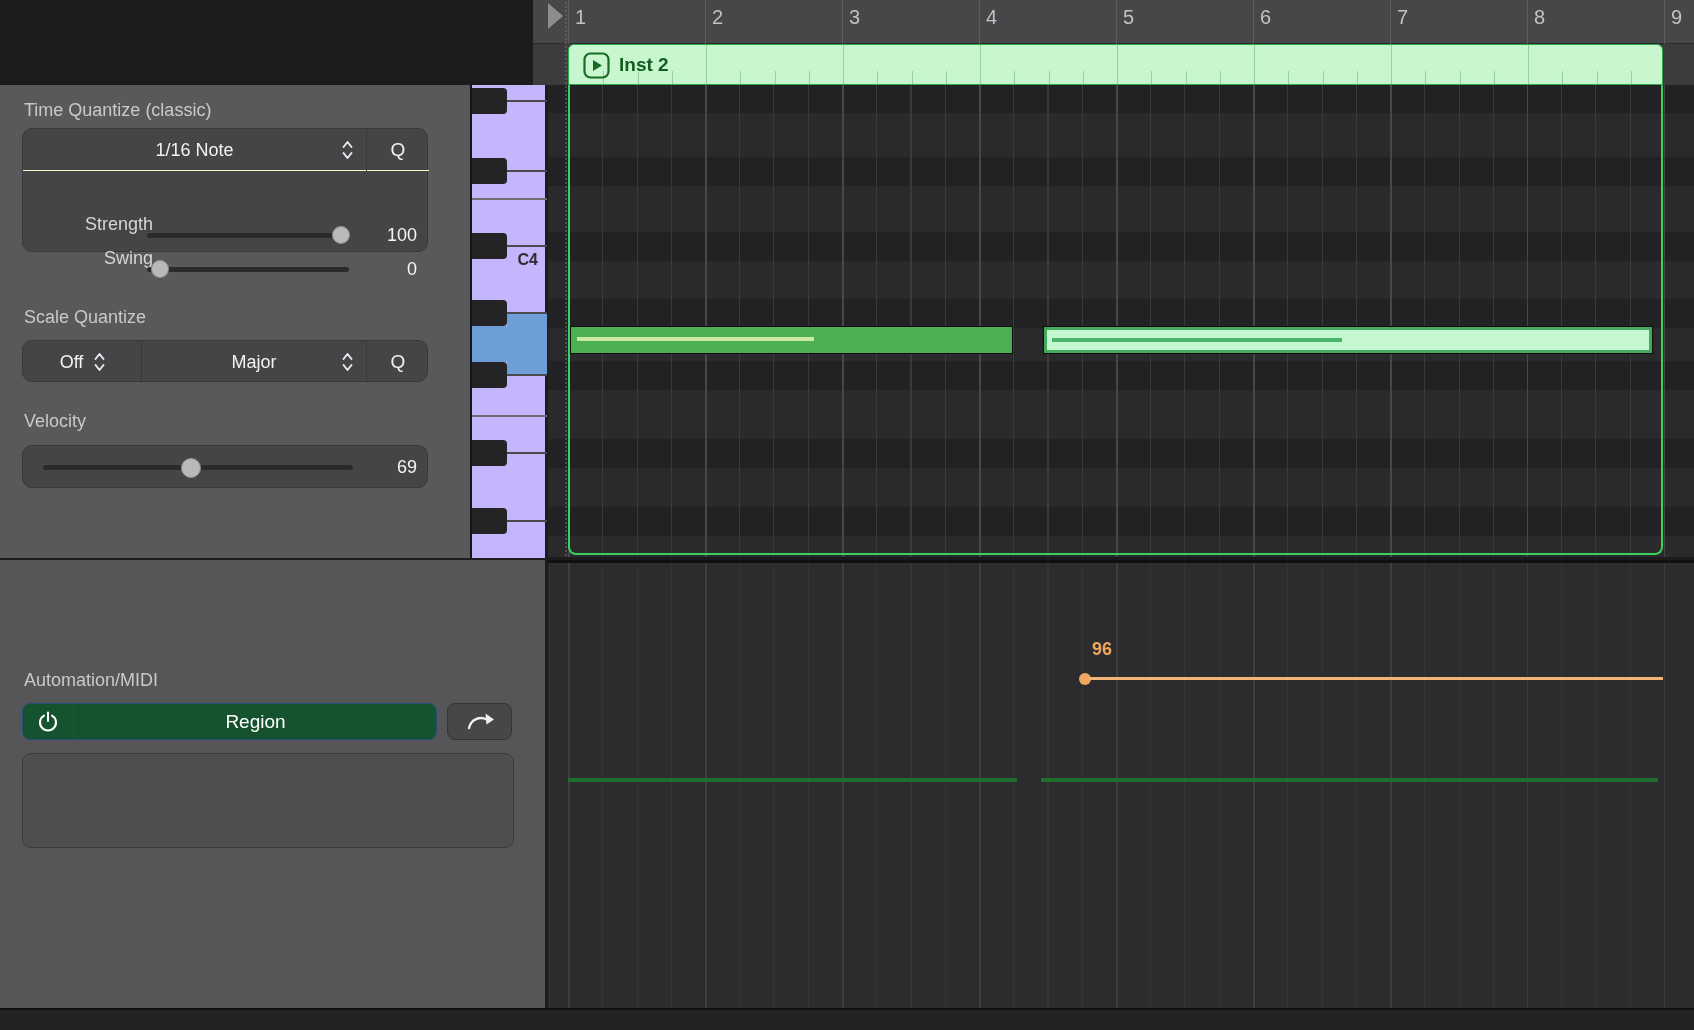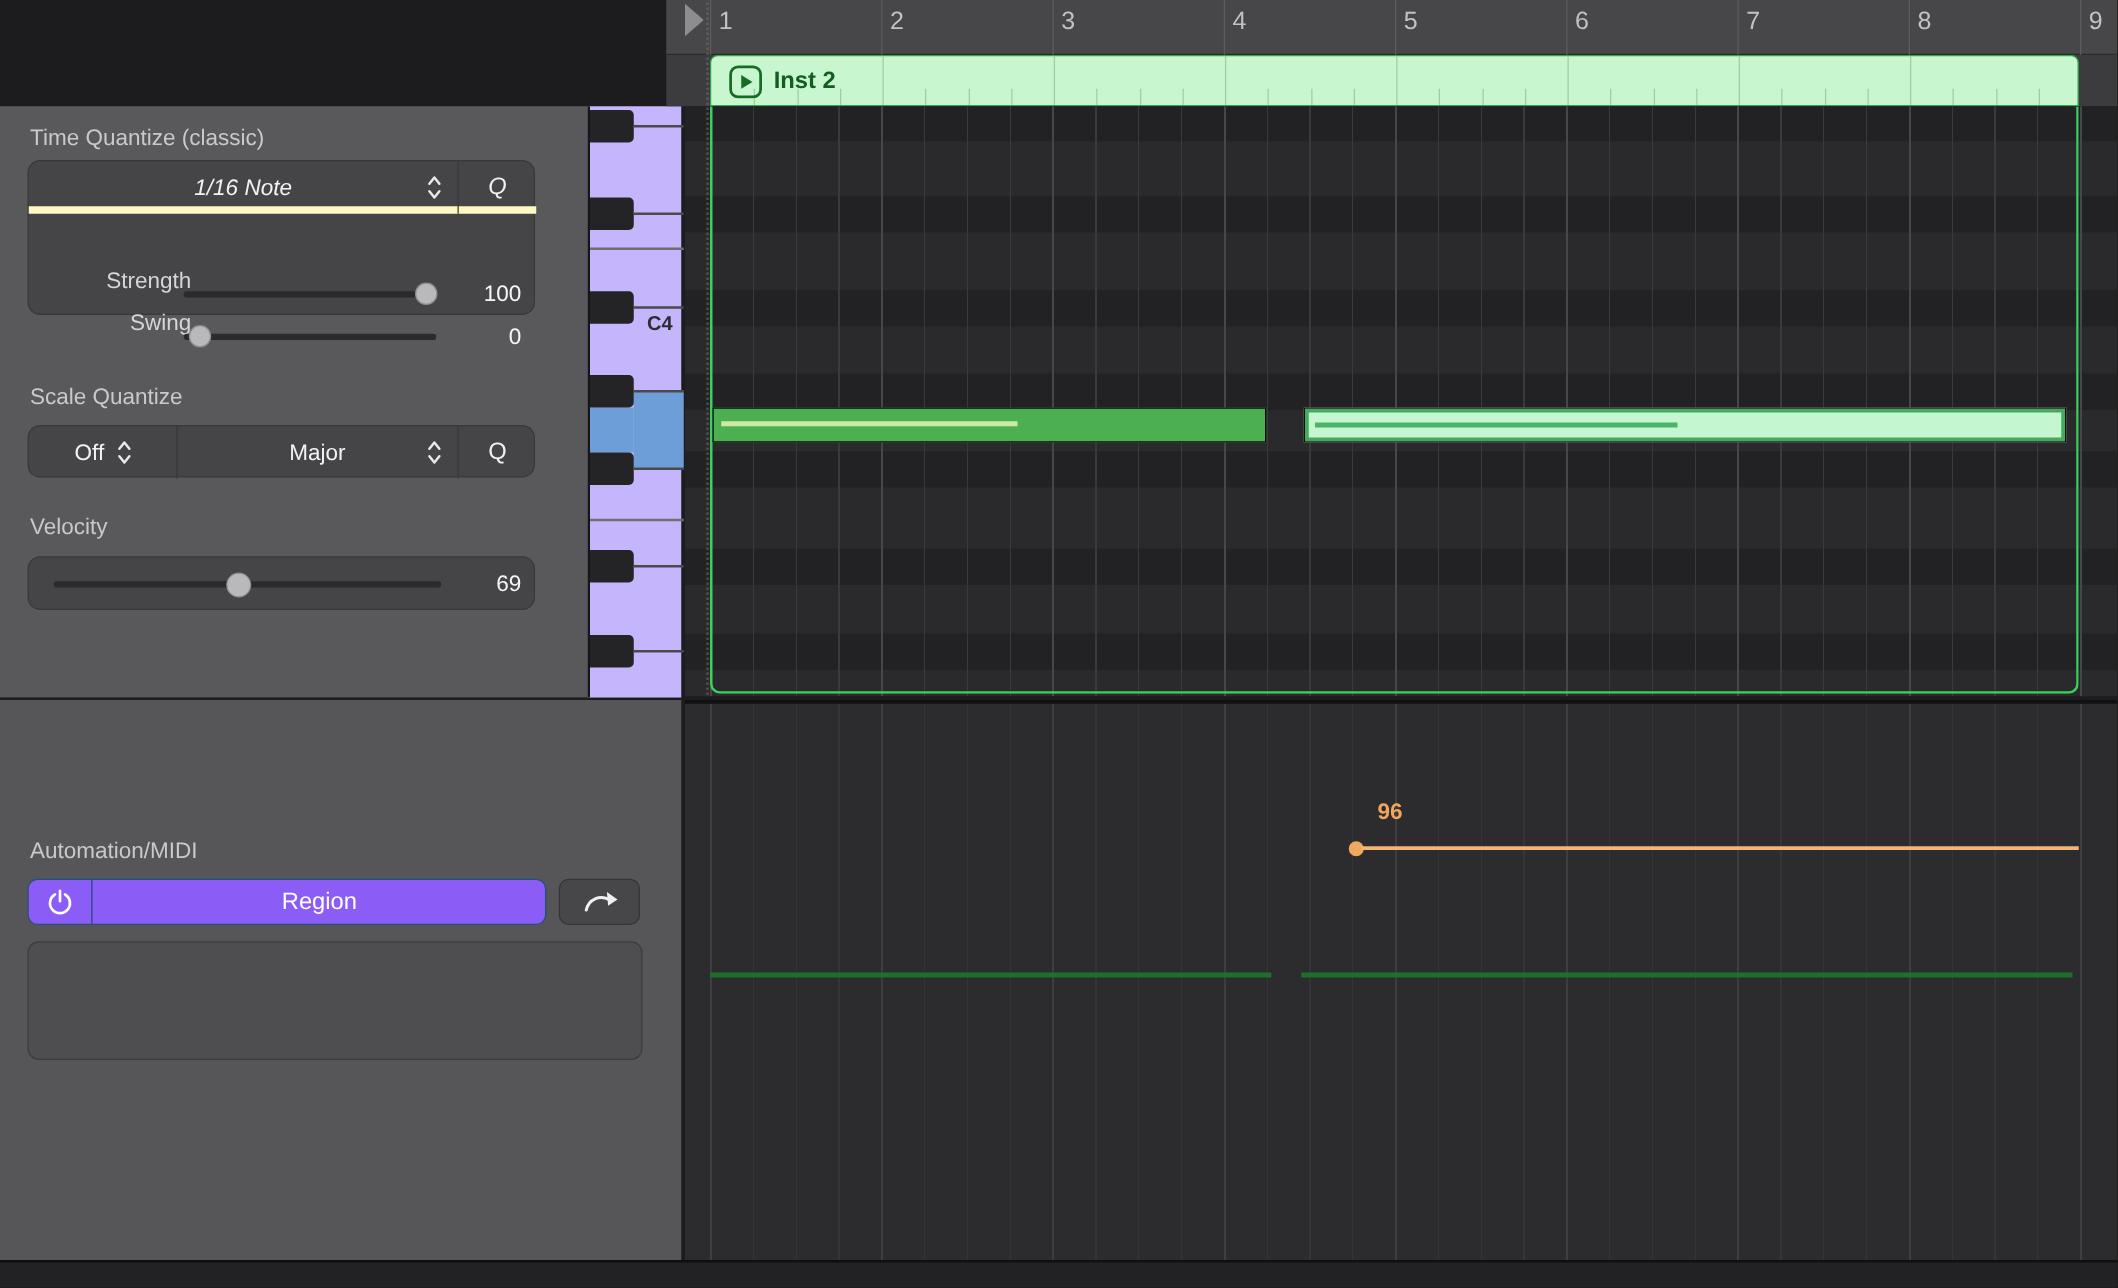--- a/index.html
+++ b/index.html
@@ -75,21 +75,21 @@
   #note2{left:495px;width:610px;background:#c4f7cf;border:1px solid #0c0c0d;
          box-shadow:inset 0 0 0 3px #44aa5e;}
   #note2 .vel{position:absolute;left:8px;top:11px;width:290px;height:3.5px;background:#49b469;}
 
   
   #auto{left:548px;top:560px;width:1146px;height:448px;background:#2c2c2e;
         border-top:3px solid #111112;overflow:hidden;}
   #auto-lines{background:
      repeating-linear-gradient(90deg,#3e3e41 0 1.5px,transparent 1.5px 137px),
      repeating-linear-gradient(90deg,#353538 0 1px,transparent 1px 34.25px);}
-  #auto-pt-label{left:544px;top:76px;color:#f2a55c;font-size:18px;font-weight:700;margin-left:10px;}
+  #auto-pt-label{left:544px;top:76px;color:#f2a55c;font-size:18px;font-weight:700;}
   #auto-dot{left:531px;top:110px;width:12px;height:12px;border-radius:50%;background:#f0a860;}
   #auto-line{left:541px;top:114px;width:574px;height:2.5px;background:#f3b577;}
   .note-ind{position:absolute;top:215px;height:3.5px;background:#1d6f2d;}
 
   #bottom-strip{left:0;top:1008px;width:1694px;height:22px;background:#222224;
                 border-top:2px solid #0f0f10;}
 
   .flexc{display:flex;align-items:center;justify-content:center;}
   svg{display:block;}
 </style>
@@ -98,21 +98,21 @@
 
 <div id="stage">
 
 
   <div id="panel-top" class="abs">
 
     <div class="abs section-title" style="left:24px;top:15px;">Time Quantize (classic)</div>
 
     <div class="abs box" style="left:22px;top:43px;width:406px;height:124px;">
 
-      <div class="abs" style="left:0;top:0;width:406px;height:42px;border-bottom:6px solid #fef9c3;font-style:italic;">
+      <div class="abs" style="left:0;top:0;width:406px;height:42px;border-bottom:1px solid #fef9c3;">
         <div class="abs flexc" style="left:0;top:0;width:343px;height:42px;cursor:pointer;">
           <span class="popup-value">1/16 Note</span>
           <span class="abs" style="right:12px;top:10px;">
             <svg width="13" height="22" viewBox="0 0 13 22">
                 <polyline points="2.5,8 6.5,3 10.5,8" fill="none" stroke="#e8e8ea" stroke-width="2" stroke-linecap="round" stroke-linejoin="round"></polyline>
                 <polyline points="2.5,14 6.5,19 10.5,14" fill="none" stroke="#e8e8ea" stroke-width="2" stroke-linecap="round" stroke-linejoin="round"></polyline>
               </svg>
           </span>
         </div>
         <div class="abs divider-v" style="left:343px;top:0;height:42px;"></div>
@@ -161,21 +161,21 @@
     <div class="abs box" style="left:22px;top:360px;width:406px;height:43px;">
       <div class="abs slider-track" style="left:20px;top:19px;width:310px;"></div>
       <div class="abs slider-handle" style="left:158px;top:12px;width:20px;height:20px;"></div>
       <div class="abs slider-value" style="left:334px;top:11px;width:60px;">69</div>
     </div>
   </div>
 
   <div id="panel-bottom" class="abs">
     <div class="abs section-title" style="left:24px;top:110px;">Automation/MIDI</div>
 
-    <div class="abs" style="left:22px;top:143px;width:415px;height:37px;background:#8b5cf6;border:1px solid #24507e;border-radius:8px;cursor:pointer;">
+    <div class="abs" style="left:22px;top:143px;width:415px;height:37px;background:#14532d;border:1px solid #24507e;border-radius:8px;cursor:pointer;">
       <div class="abs flexc" style="left:0;top:0;width:50px;height:35px;">
         <span>
           <svg width="24" height="24" viewBox="0 0 24 24">
             <path d="M8 5.6 A8 8 0 1 0 16 5.6" fill="none" stroke="#ffffff" stroke-width="2.1" stroke-linecap="round"></path>
             <line x1="12" y1="2.6" x2="12" y2="11" stroke="#ffffff" stroke-width="2.1" stroke-linecap="round"></line>
           </svg>
         </span>
       </div>
       <div class="abs" style="left:50px;top:0;width:1px;height:35px;background:#1f4a78;"></div>
       <div class="abs flexc" style="left:51px;top:0;width:363px;height:35px;color:#ffffff;font-size:19px;">Region</div>

